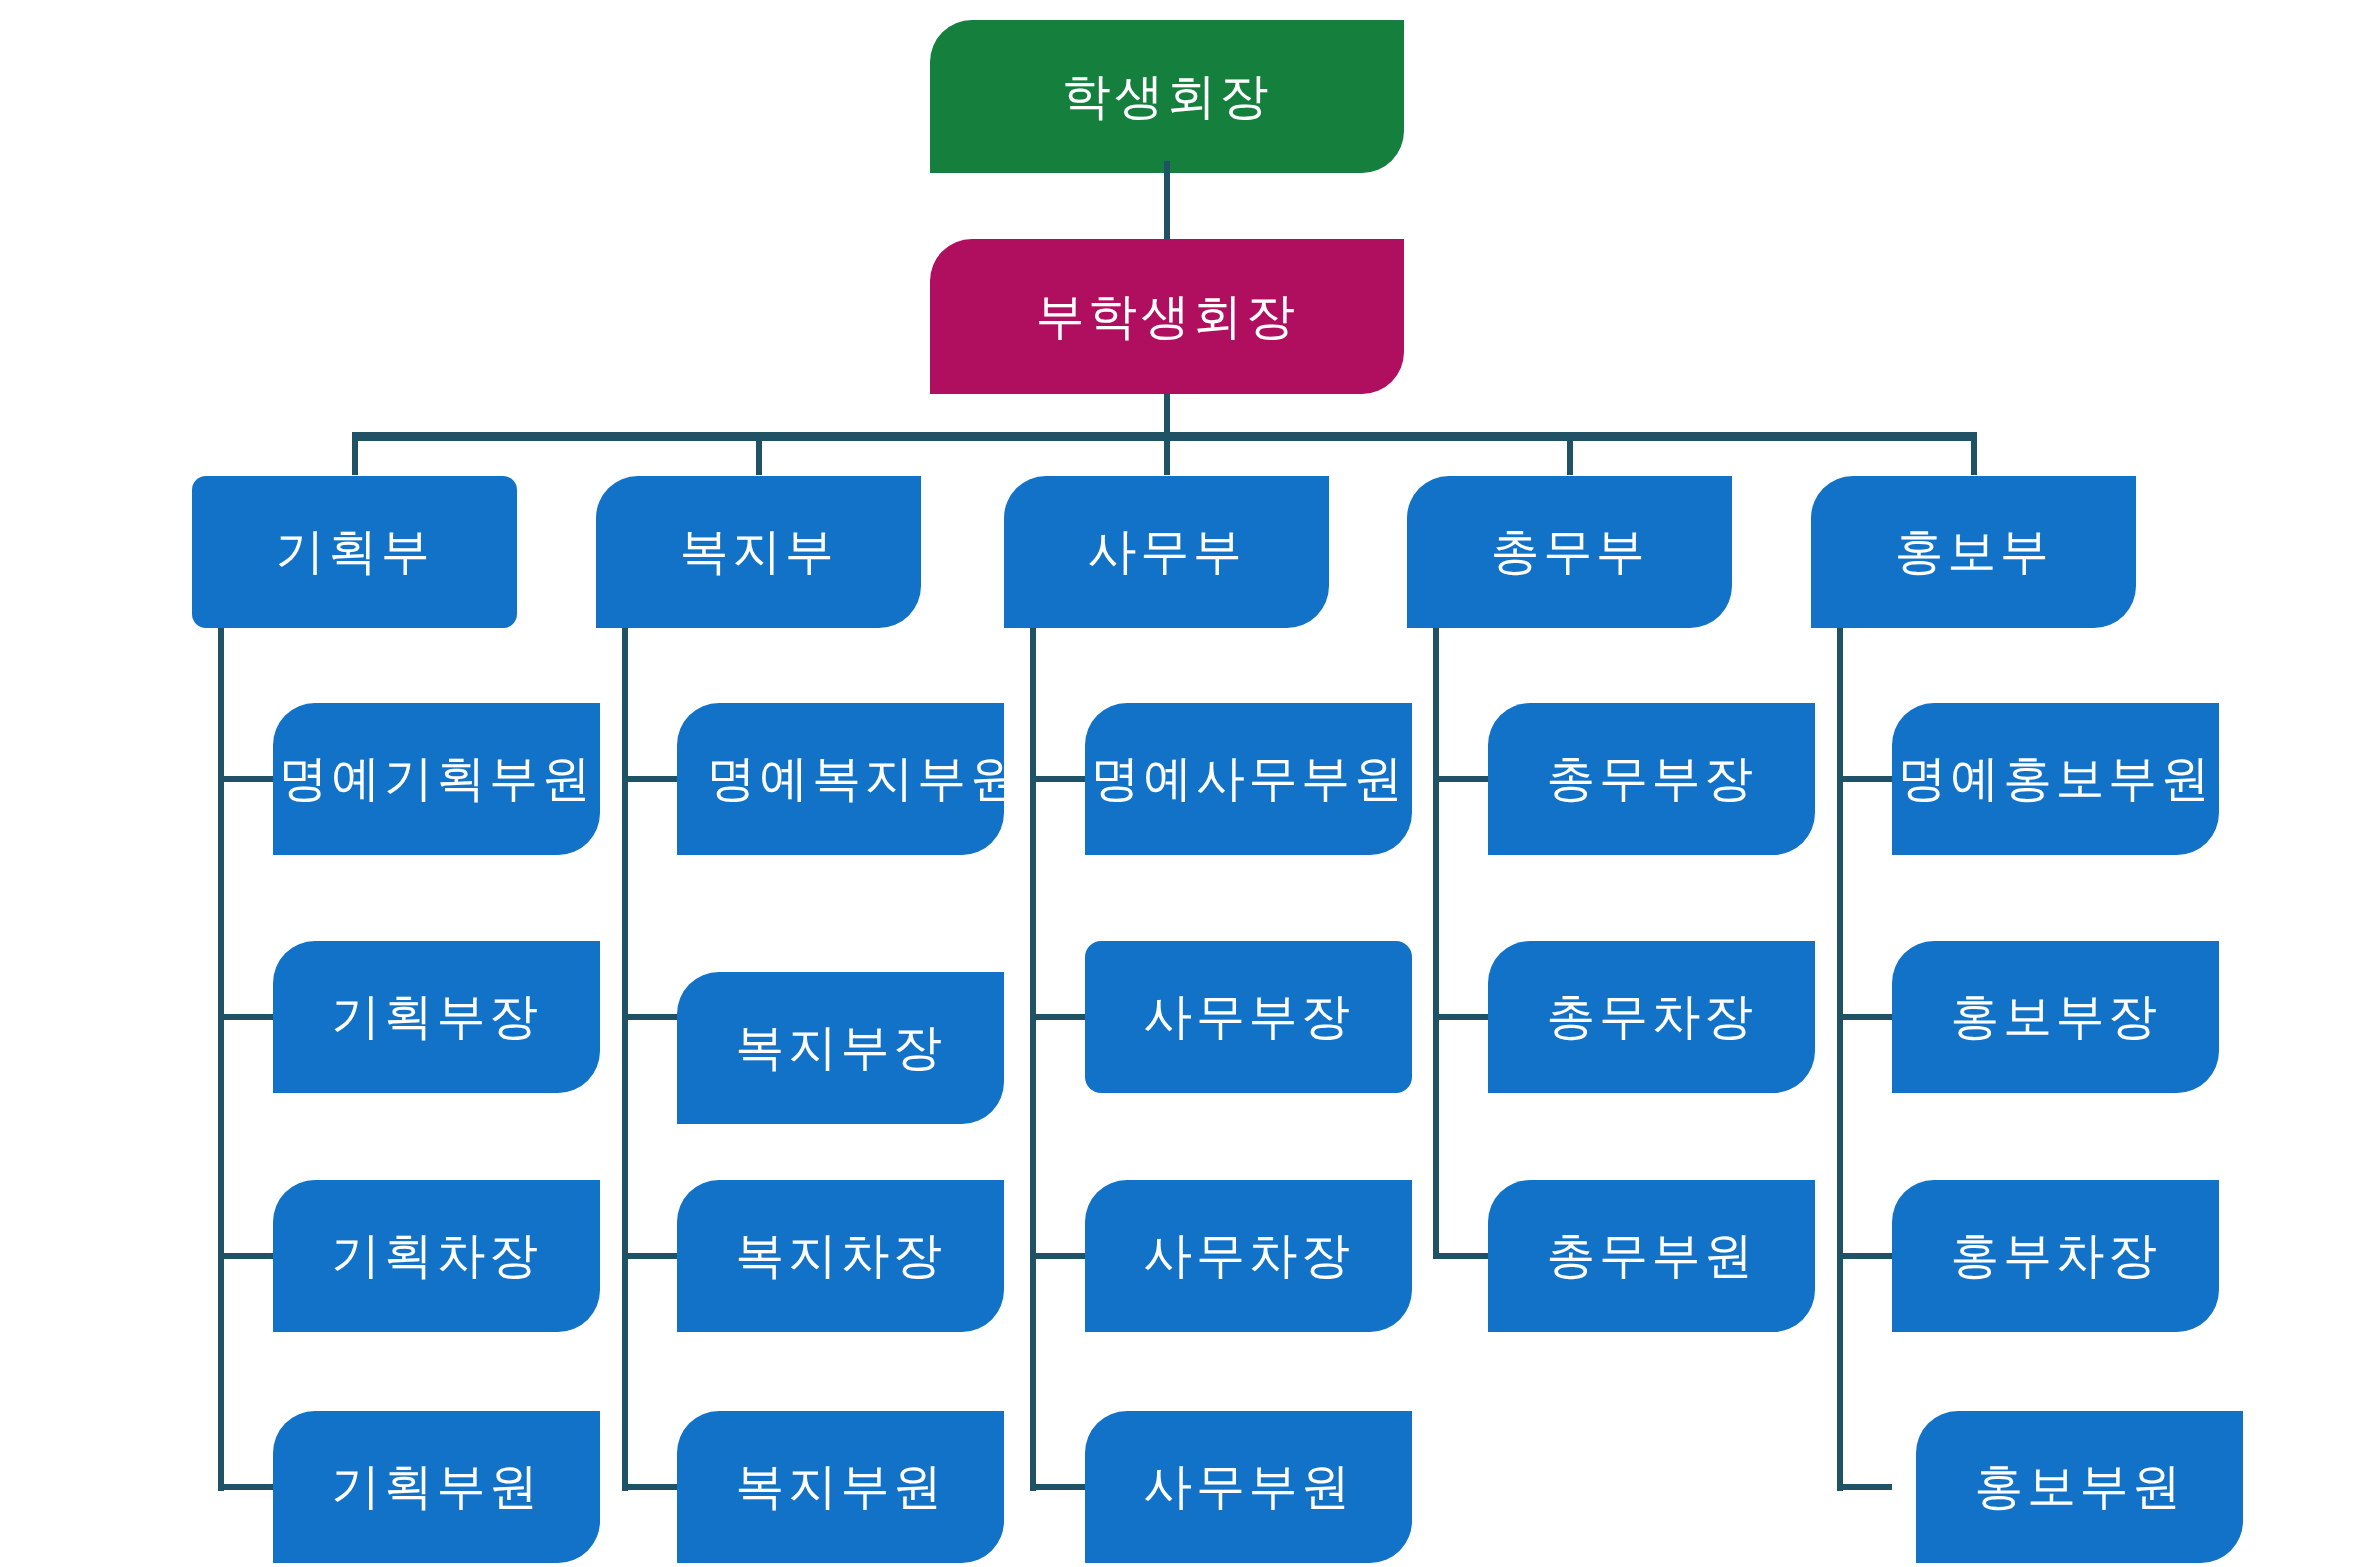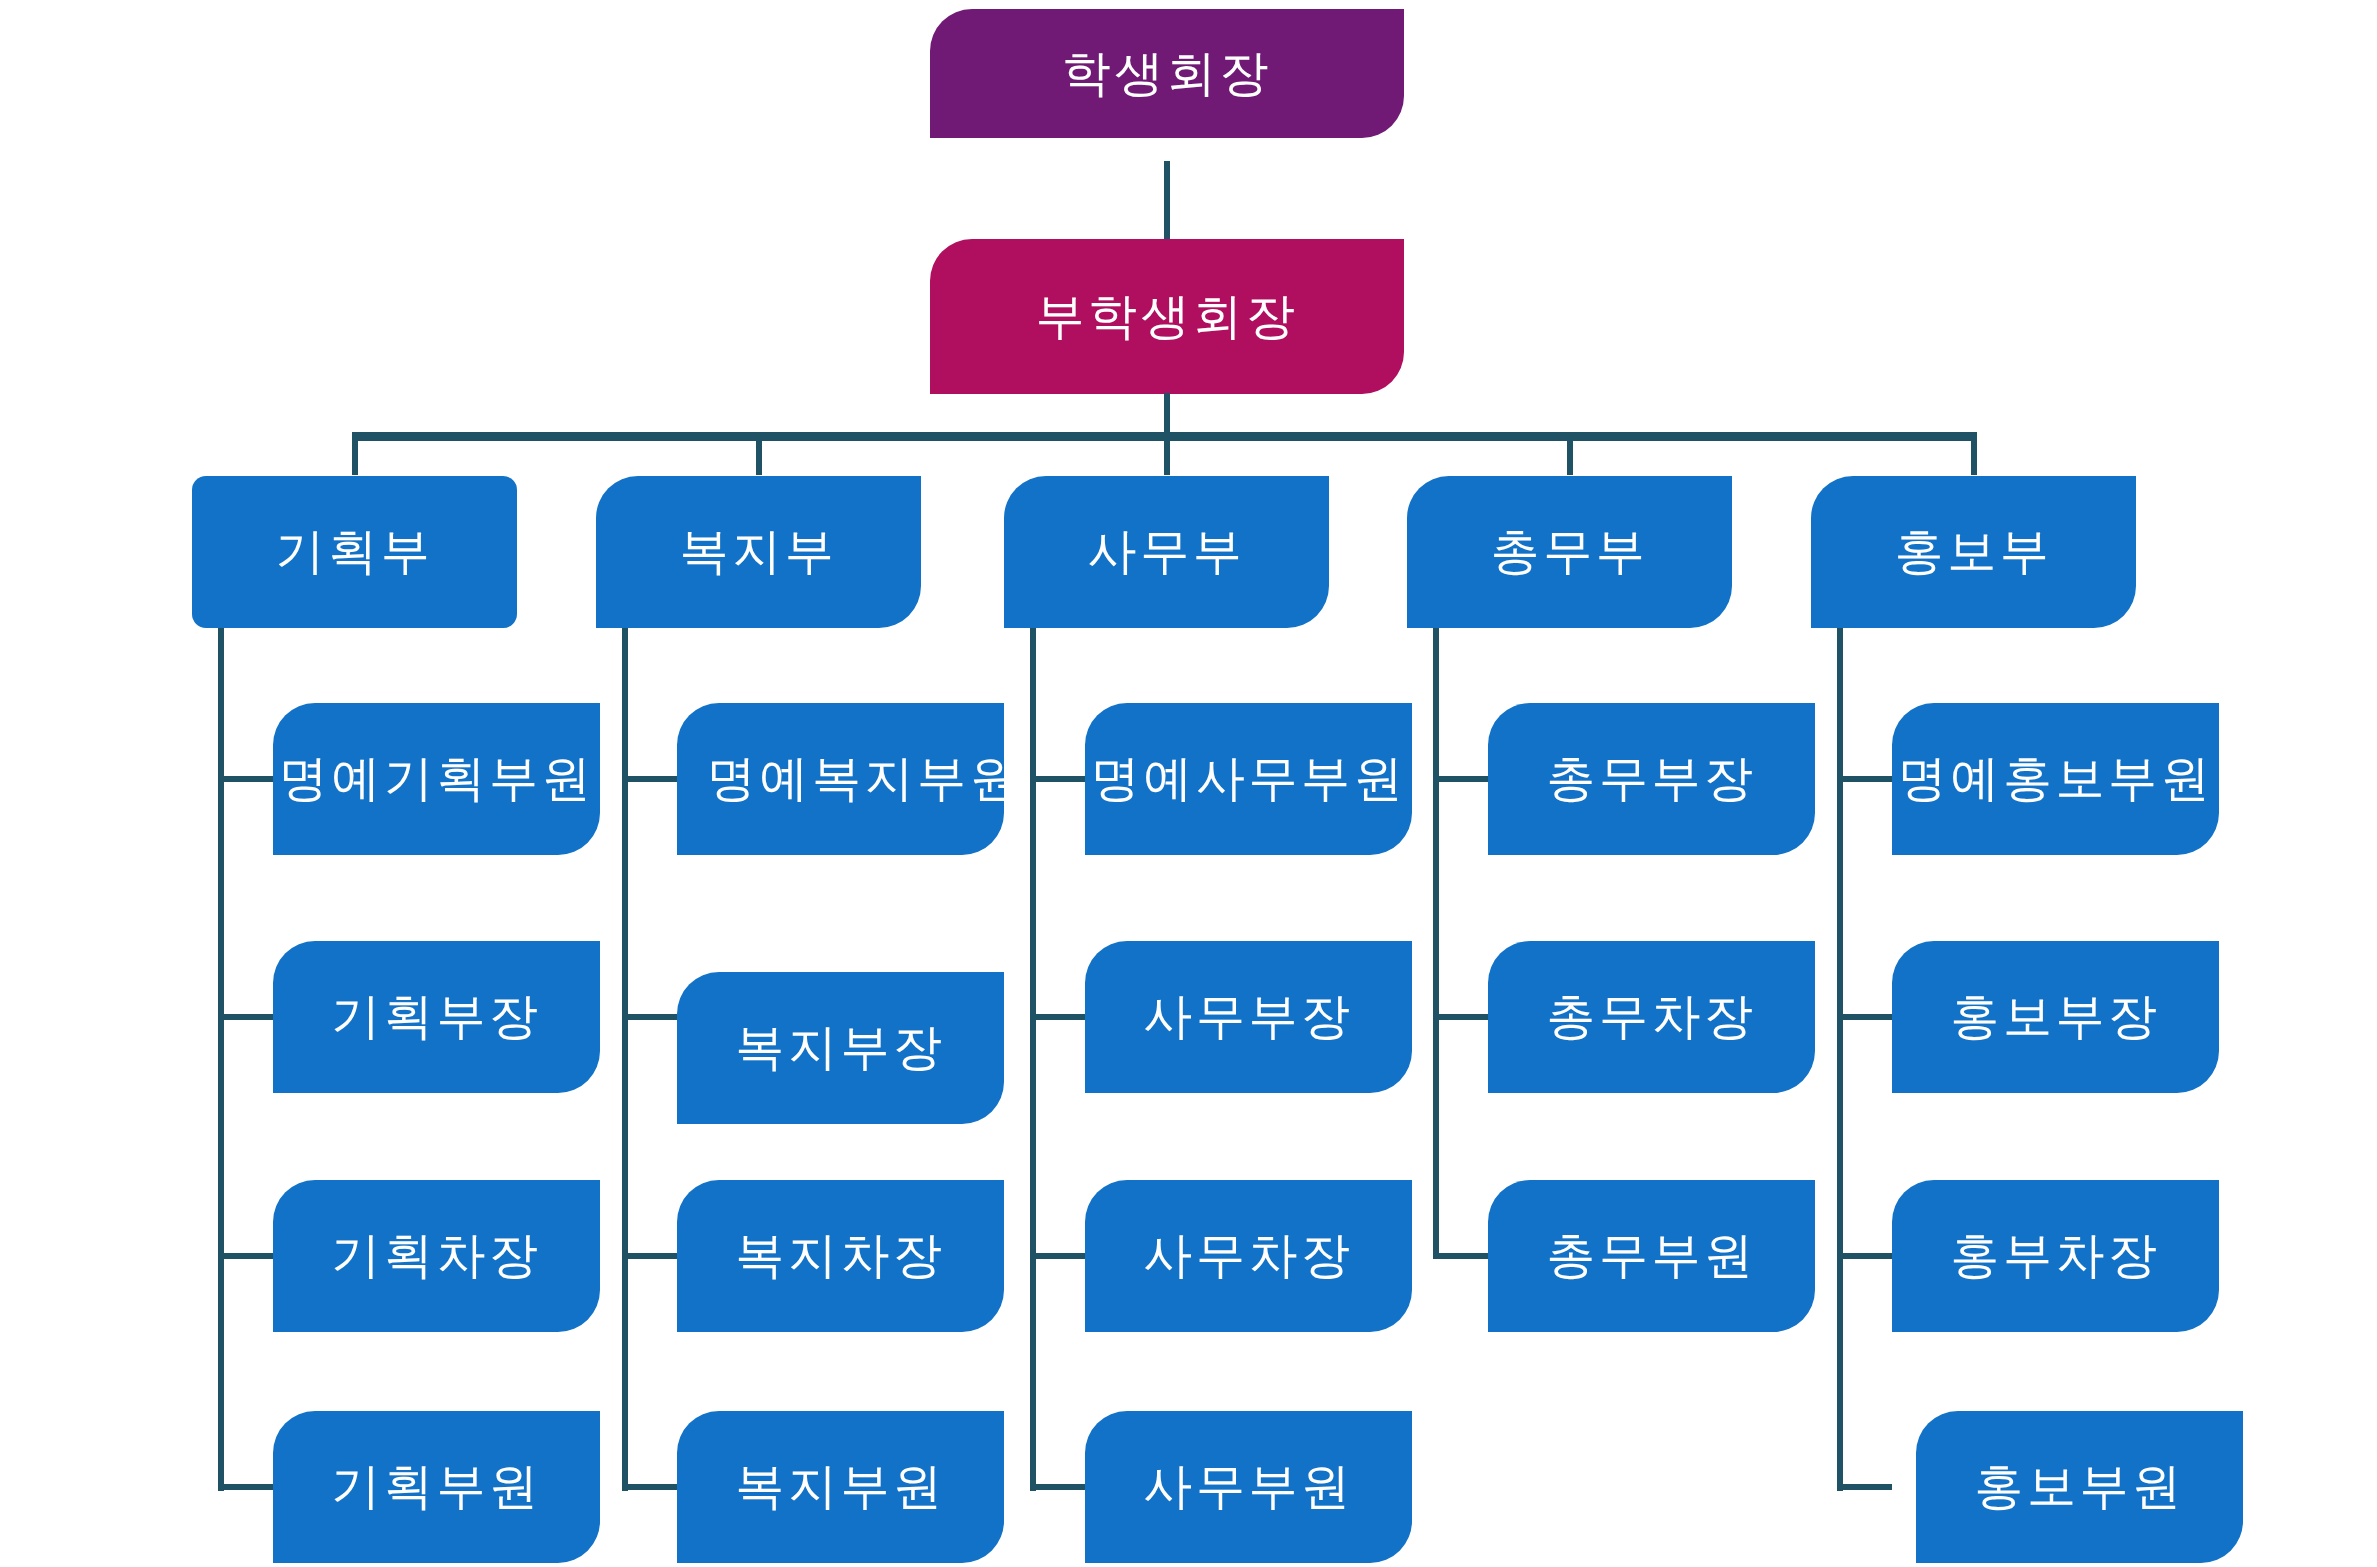--- a/index.html
+++ b/index.html
@@ -33,21 +33,21 @@
   .line {
     position: absolute;
     background: #1F5265;
   }
 </style>
 </head>
 <body>
 
 <div id="canvas">
 
-  <div class="node exec" id="president" style="left: 930px; top: 9px; width: 474px; height: 129px; background: #701a75;">학생회장</div>
+  <div class="node exec" id="president" style="left: 930px; top: 20px; width: 474px; height: 153px; background: #15803d;">학생회장</div>
 
   <div class="node exec" id="vice-president" style="left: 930px; top: 239px; width: 474px; height: 155px; background: rgb(176, 14, 94);">부학생회장</div>
 
   <div class="line" style="left: 1164px; top: 161px; width: 5.8px; height: 78px; background: rgb(31, 82, 101);"></div>
 
   <div class="line" style="left: 1164px; top: 393px; width: 5.8px; height: 39px; background: rgb(31, 82, 101);"></div>
 
   <div class="line" style="left: 352px; top: 432px; width: 1625px; height: 9.4px; background: rgb(31, 82, 101);"></div>
 
   <div id="columns">
@@ -72,21 +72,21 @@
       <div class="line" style="left: 622px; top: 1253px; width: 55px; height: 5.8px; background: rgb(31, 82, 101);"></div>
       <div class="node dept" style="left: 677px; top: 1180px; width: 327px; height: 152px; background: rgb(17, 114, 199);">복지차장</div>
       <div class="line" style="left: 622px; top: 1484px; width: 55px; height: 5.8px; background: rgb(31, 82, 101);"></div>
       <div class="node dept" style="left: 677px; top: 1411px; width: 327px; height: 152px; background: rgb(17, 114, 199);">복지부원</div>
       <div class="line" style="left: 1164px; top: 432px; width: 5.8px; height: 43px; background: rgb(31, 82, 101);"></div>
       <div class="node dept" style="left: 1004px; top: 476px; width: 325px; height: 152px; background: rgb(17, 114, 199);">사무부</div>
       <div class="line" style="left: 1030px; top: 628px; width: 5.8px; height: 863px; background: rgb(31, 82, 101);"></div>
       <div class="line" style="left: 1030px; top: 776px; width: 55px; height: 5.8px; background: rgb(31, 82, 101);"></div>
       <div class="node dept" style="left: 1085px; top: 703px; width: 327px; height: 152px; background: rgb(17, 114, 199);">명예사무부원</div>
       <div class="line" style="left: 1030px; top: 1014px; width: 55px; height: 5.8px; background: rgb(31, 82, 101);"></div>
-      <div class="node dept" style="left: 1085px; top: 941px; width: 327px; height: 152px; background: rgb(17, 114, 199);">사무부장</div>
+      <div class="node dept" style="left: 1085px; top: 941px; width: 327px; height: 152px; background: rgb(17, 114, 199); border-radius: 16px;">사무부장</div>
       <div class="line" style="left: 1030px; top: 1253px; width: 55px; height: 5.8px; background: rgb(31, 82, 101);"></div>
       <div class="node dept" style="left: 1085px; top: 1180px; width: 327px; height: 152px; background: rgb(17, 114, 199);">사무차장</div>
       <div class="line" style="left: 1030px; top: 1484px; width: 55px; height: 5.8px; background: rgb(31, 82, 101);"></div>
       <div class="node dept" style="left: 1085px; top: 1411px; width: 327px; height: 152px; background: rgb(17, 114, 199);">사무부원</div>
       <div class="line" style="left: 1567px; top: 432px; width: 5.8px; height: 43px; background: rgb(31, 82, 101);"></div>
       <div class="node dept" style="left: 1407px; top: 476px; width: 325px; height: 152px; background: rgb(17, 114, 199);">총무부</div>
       <div class="line" style="left: 1433px; top: 628px; width: 5.8px; height: 631px; background: rgb(31, 82, 101);"></div>
       <div class="line" style="left: 1433px; top: 776px; width: 55px; height: 5.8px; background: rgb(31, 82, 101);"></div>
       <div class="node dept" style="left: 1488px; top: 703px; width: 327px; height: 152px; background: rgb(17, 114, 199);">총무부장</div>
       <div class="line" style="left: 1433px; top: 1014px; width: 55px; height: 5.8px; background: rgb(31, 82, 101);"></div>

